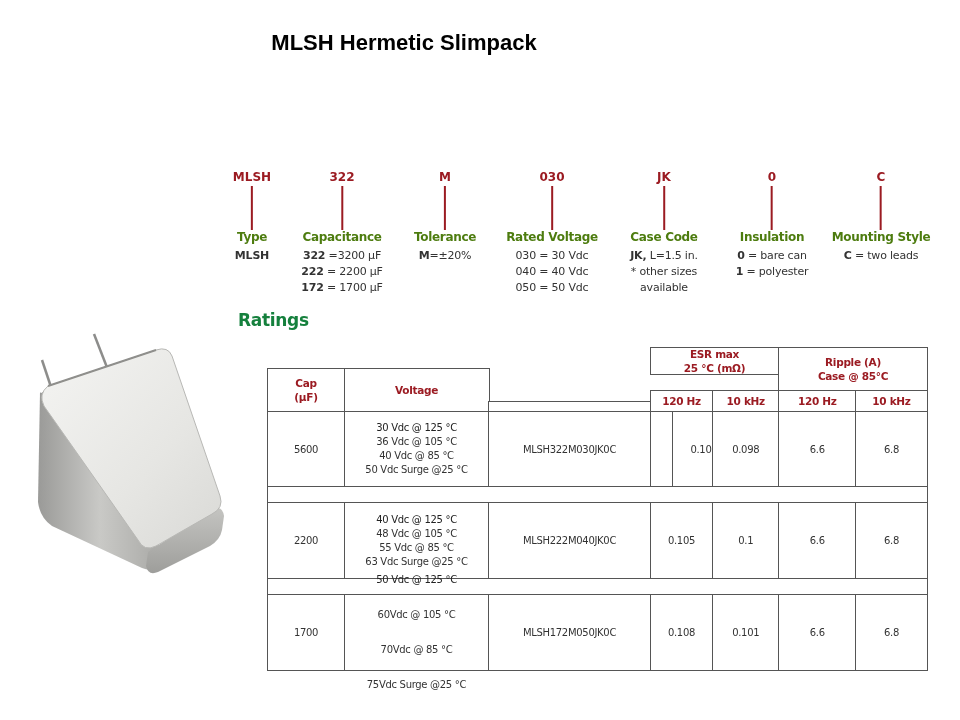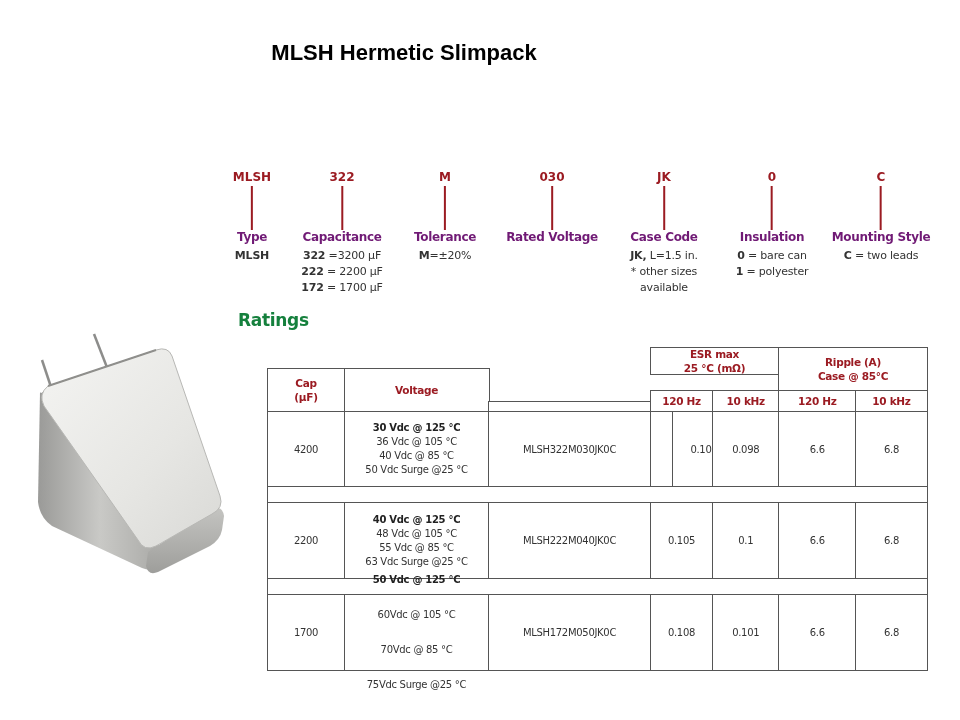--- a/index.html
+++ b/index.html
@@ -1,44 +1,44 @@
 <!DOCTYPE html>
 <html><head>
 <meta charset="utf-8">
 <style>
   html, body { margin: 0; padding: 0; }
   body {
     width: 960px; height: 720px; position: relative; overflow: hidden;
     background: #ffffff; font-family: "Liberation Sans", sans-serif; color: #222;
   }
   .title {
-    position: absolute; left: 0; top: 40px; width: 808px; text-align: center;
+    position: absolute; left: 0; top: 30px; width: 808px; text-align: center;
     font-family: "Liberation Sans", sans-serif; font-weight: bold; font-size: 22px; color: #000;
   }
   .pn-col { position: absolute; top: 170px; text-align: center; transform: translateX(-50%); }
   .pn-code { font-family: "DejaVu Sans", sans-serif; font-weight: bold; font-size: 12px; color: #9b1b22; white-space: nowrap; }
   .pn-line { width: 2px; height: 44px; background: #9b1b22; margin: 2px auto 0 auto; }
-  .pn-label { font-family: "DejaVu Sans", sans-serif; font-weight: bold; font-size: 12px; color: #701a75; white-space: nowrap; margin-top: 0px; letter-spacing: -0.3px; }
+  .pn-label { font-family: "DejaVu Sans", sans-serif; font-weight: bold; font-size: 12px; color: #4d7c0f; white-space: nowrap; margin-top: 0px; letter-spacing: -0.3px; }
   .pn-desc { font-family: "DejaVu Sans", sans-serif; font-size: 11px; color: #333; line-height: 16px; margin-top: 4px; white-space: nowrap; letter-spacing: -0.2px; }
   .pn-desc b { color: #333; }
   .ratings {
     position: absolute; left: 238px; top: 310px;
     font-family: "DejaVu Sans", sans-serif; font-weight: bold; font-size: 17px; color: #15803d; letter-spacing: -0.3px;
   }
   
   .tbl { position: absolute; left: 0; top: 0; }
   .cell {
     position: absolute; box-sizing: border-box; border: 1.5px solid #555;
     display: flex; align-items: center; justify-content: center; text-align: center;
     font-family: "DejaVu Sans", sans-serif; font-size: 10px; color: #333; background: #fff;
     letter-spacing: -0.3px;
   }
   .hdr { color: #9b1b22; font-weight: bold; font-size: 10.5px; line-height: 14px; }
   .volt { flex-direction: column; line-height: 14px; font-size: 10px; }
-  .volt .strong { font-weight: bold; color: #222; }
+  .volt .strong { font-weight: normal; color: #222; }
   .spacer { background: #fff; }
   
   .cap-wrap { position: absolute; left: 30px; top: 330px; width: 210px; height: 250px; }
 </style>
 </head>
 <body>
 
 <div class="title">MLSH Hermetic Slimpack</div>
 
 <div id="pn">
@@ -65,20 +65,25 @@
       <div class="pn-line"></div>
       <div class="pn-label">Tolerance</div>
       <div class="pn-desc">
         <div><b>M</b><span>=±20%</span></div>
       </div>
     </div>
     <div class="pn-col" style="left: 552px;">
       <div class="pn-code">030</div>
       <div class="pn-line"></div>
       <div class="pn-label">Rated Voltage</div>
+      <div class="pn-desc">
+        <div><span>030  = 30 Vdc</span></div>
+        <div><span>040 = 40 Vdc</span></div>
+        <div><span>050 = 50 Vdc</span></div>
+      </div>
     </div>
     <div class="pn-col" style="left: 664px;">
       <div class="pn-code">JK</div>
       <div class="pn-line"></div>
       <div class="pn-label">Case Code</div>
       <div class="pn-desc">
         <div><b>JK,</b><span> L=1.5 in.</span></div>
         <div><span>* other sizes</span></div>
         <div><span>available</span></div>
       </div>
@@ -153,21 +158,21 @@
   </div>
   <div class="cell hdr" style="left:778px;top:347px;width:150px;height:44px;flex-direction:column;">
     <span>Ripple (A)</span>
     <span>Case @ 85°C</span>
   </div>
   <div class="cell hdr" style="left:649.5px;top:389.5px;width:64px;height:22.5px;">120 Hz</div>
   <div class="cell hdr" style="left:712px;top:389.5px;width:67.5px;height:22.5px;">10 kHz</div>
   <div class="cell hdr" style="left:778px;top:389.5px;width:78.5px;height:22.5px;">120 Hz</div>
   <div class="cell hdr" style="left:855px;top:389.5px;width:73px;height:22.5px;">10 kHz</div>
 
-  <div class="cell" style="left:267px;top:410.5px;width:78px;height:77px;">4200</div>
+  <div class="cell" style="left:267px;top:410.5px;width:78px;height:77px;">5600</div>
   <div class="cell volt" style="left:343.5px;top:410.5px;width:146px;height:77px;">
     <span class="strong">30 Vdc @ 125 °C</span>
     <span>36 Vdc @ 105 °C</span>
     <span>40 Vdc @ 85 °C</span>
     <span>50 Vdc Surge @25 °C</span>
   </div>
   <div class="cell" style="left:488px;top:410.5px;width:163px;height:77px;">MLSH322M030JK0C</div>
   <div class="cell" style="left:672px;top:410.5px;width:64px;height:77px;">0.103</div>
   <div class="cell" style="left:712px;top:410.5px;width:67.5px;height:77px;">0.098</div>
   <div class="cell" style="left:778px;top:410.5px;width:78.5px;height:77px;">6.6</div>

